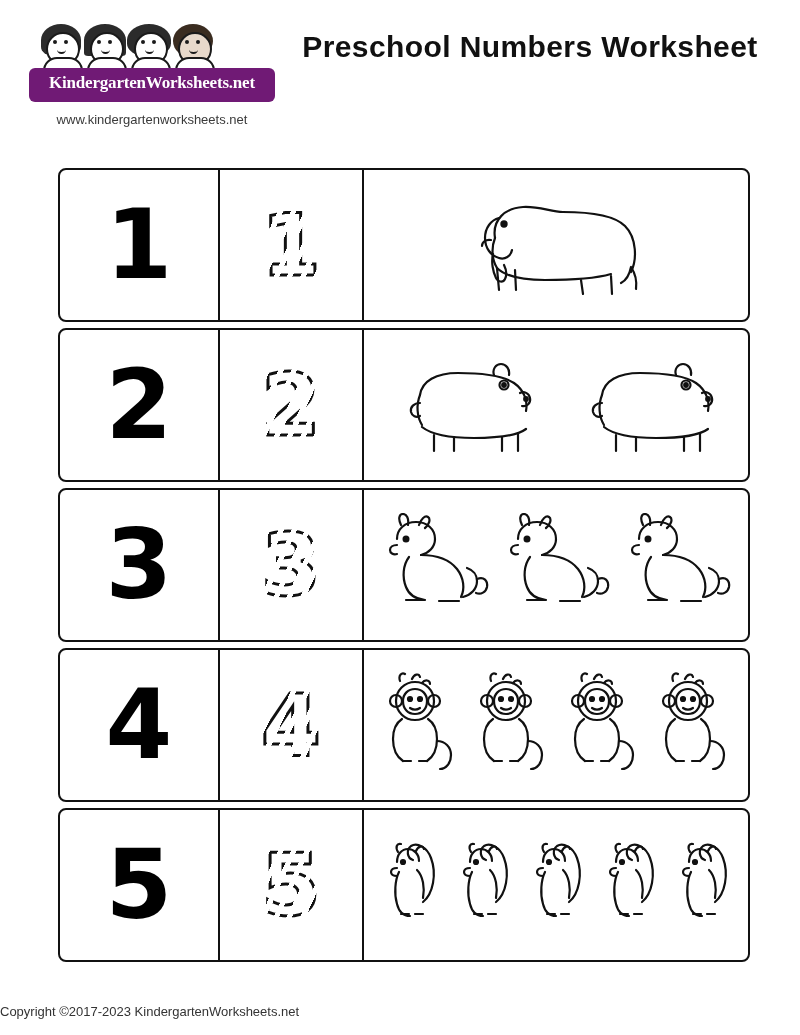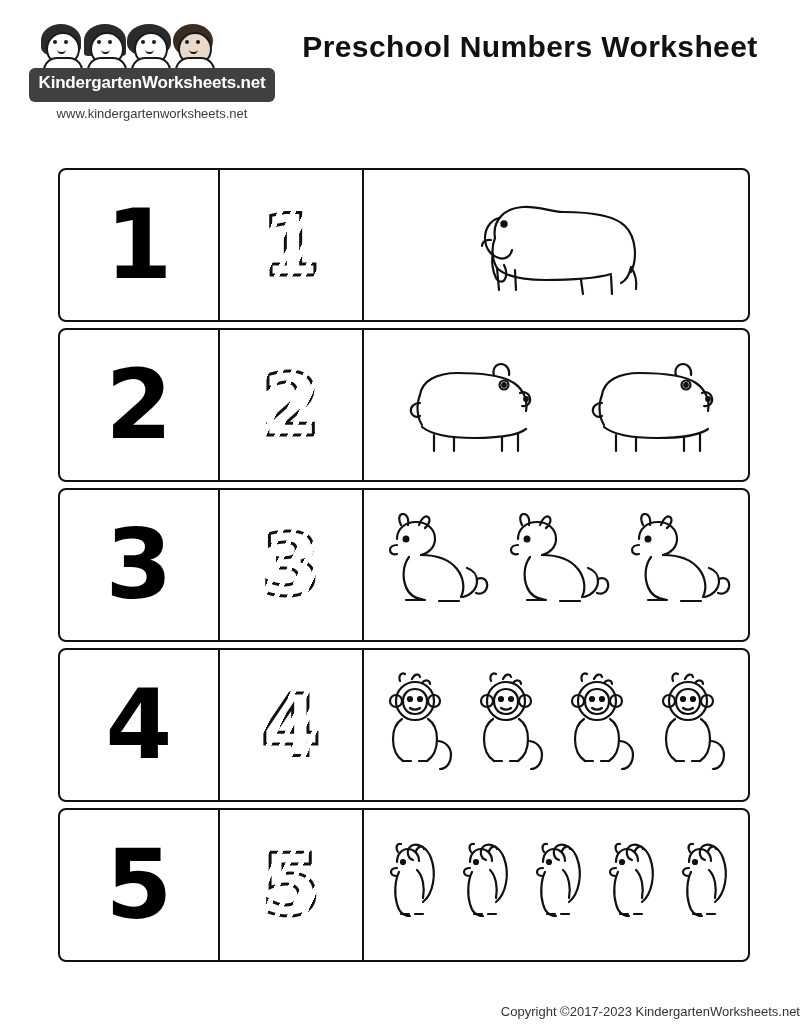--- a/index.html
+++ b/index.html
@@ -96,32 +96,32 @@
   .kid.k2 .hair { width: 42px; left: 2px; border-radius: 50% 50% 10% 10%; }
   .kid.k3 .hair { width: 44px; left: 1px; border-radius: 50% 50% 40% 40%; }
   .kid.k4 .hair { background: #3a2c20; border-radius: 50%; height: 34px; }
   .kid.k4 .face { background: #e8d9cb; }
 
   .logo-banner {
     position: relative;
     margin: -6px auto 0;
     width: 246px;
     height: 34px;
-    background: #404040;
+    background: #701a75;
     border-radius: 6px;
     color: #fff;
-    font-family: Liberation Sans, sans-serif;
+    font-family: Liberation Serif, serif;
     font-weight: bold;
     font-size: 17px;
     line-height: 30px;
     letter-spacing: -0.2px;
     white-space: nowrap;
   }
   .site-url {
-    margin-top: 4px;
+    margin-top: 10px;
     font-size: 13px;
     color: #3a3a3a;
     font-family: "Liberation Sans", sans-serif;
   }
 
   .title {
     position: absolute;
     left: 290px;
     top: 30px;
     width: 480px;
@@ -235,21 +235,21 @@
   .animal {
     flex: 0 0 auto;
   }
 
   
   .footer {
     position: absolute;
     left: 0;
     right: 0;
     bottom: 14px;
-    text-align: right;
+    text-align: left;
     font-size: 13px;
     color: #333;
     line-height: 1.5;
   }
 </style>
 </head>
 <body>
 
 <div class="header">
 

